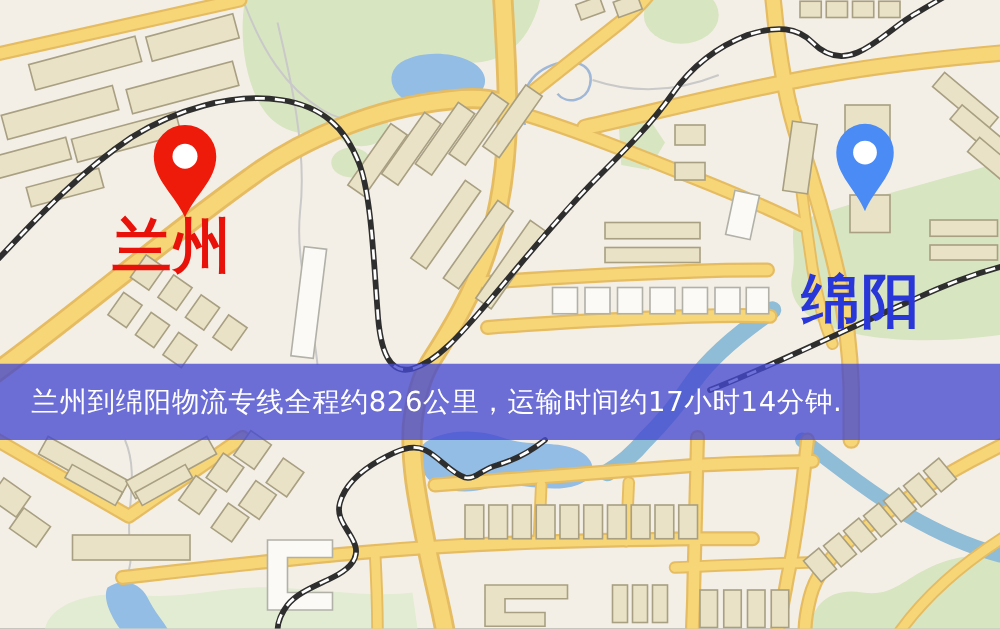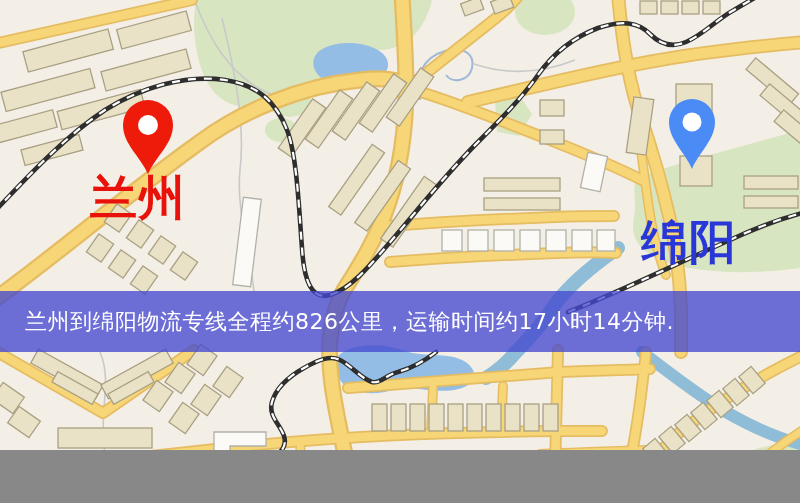--- a/index.html
+++ b/index.html
@@ -1,16 +1,16 @@
 <!DOCTYPE html>
 <html style="--origin-pin: #ee1b0b; --origin-label: #e8120a; --destination-pin: #4b8bf5; --destination-label: #2936d8; --banner-overlay: #4549d0; --banner-text: #ffffff; --map-background: #f4efe6; --road: #f7d678; --road-casing: #e5bc62; --park: #d8e5c1; --water: #93bde4; --railway: #2e2e2e; --building: #eae2c6;"><head>
 <meta charset="utf-8">
 <style>
   html,body{margin:0;padding:0;background:#888;}
-  .stage{position:relative;width:800px;height:450px;overflow:hidden;
+  .stage{position:relative;width:800px;height:503px;overflow:hidden;
          font-family:"DejaVu Sans",sans-serif;background:var(--map-background,#f4efe6);}
   .stage svg.map{position:absolute;left:0;top:0;}
   .park{fill:var(--park,#d8e5c1);stroke:none;}
   .park2{fill:#e2ecd2;}
   .water{fill:var(--water,#93bde4);}
   .river{stroke:#8fbcd6;fill:none;stroke-linecap:round;}
   .contour{stroke:#c9c9c9;stroke-width:1.6;fill:none;}
   .contour-b{stroke:#9fb8d8;stroke-width:2;fill:none;}
   .rd-c{stroke:var(--road-casing,#e5bc62);fill:none;stroke-linecap:round;stroke-linejoin:round;}
   .rd{stroke:var(--road,#f7d678);fill:none;stroke-linecap:round;stroke-linejoin:round;}

